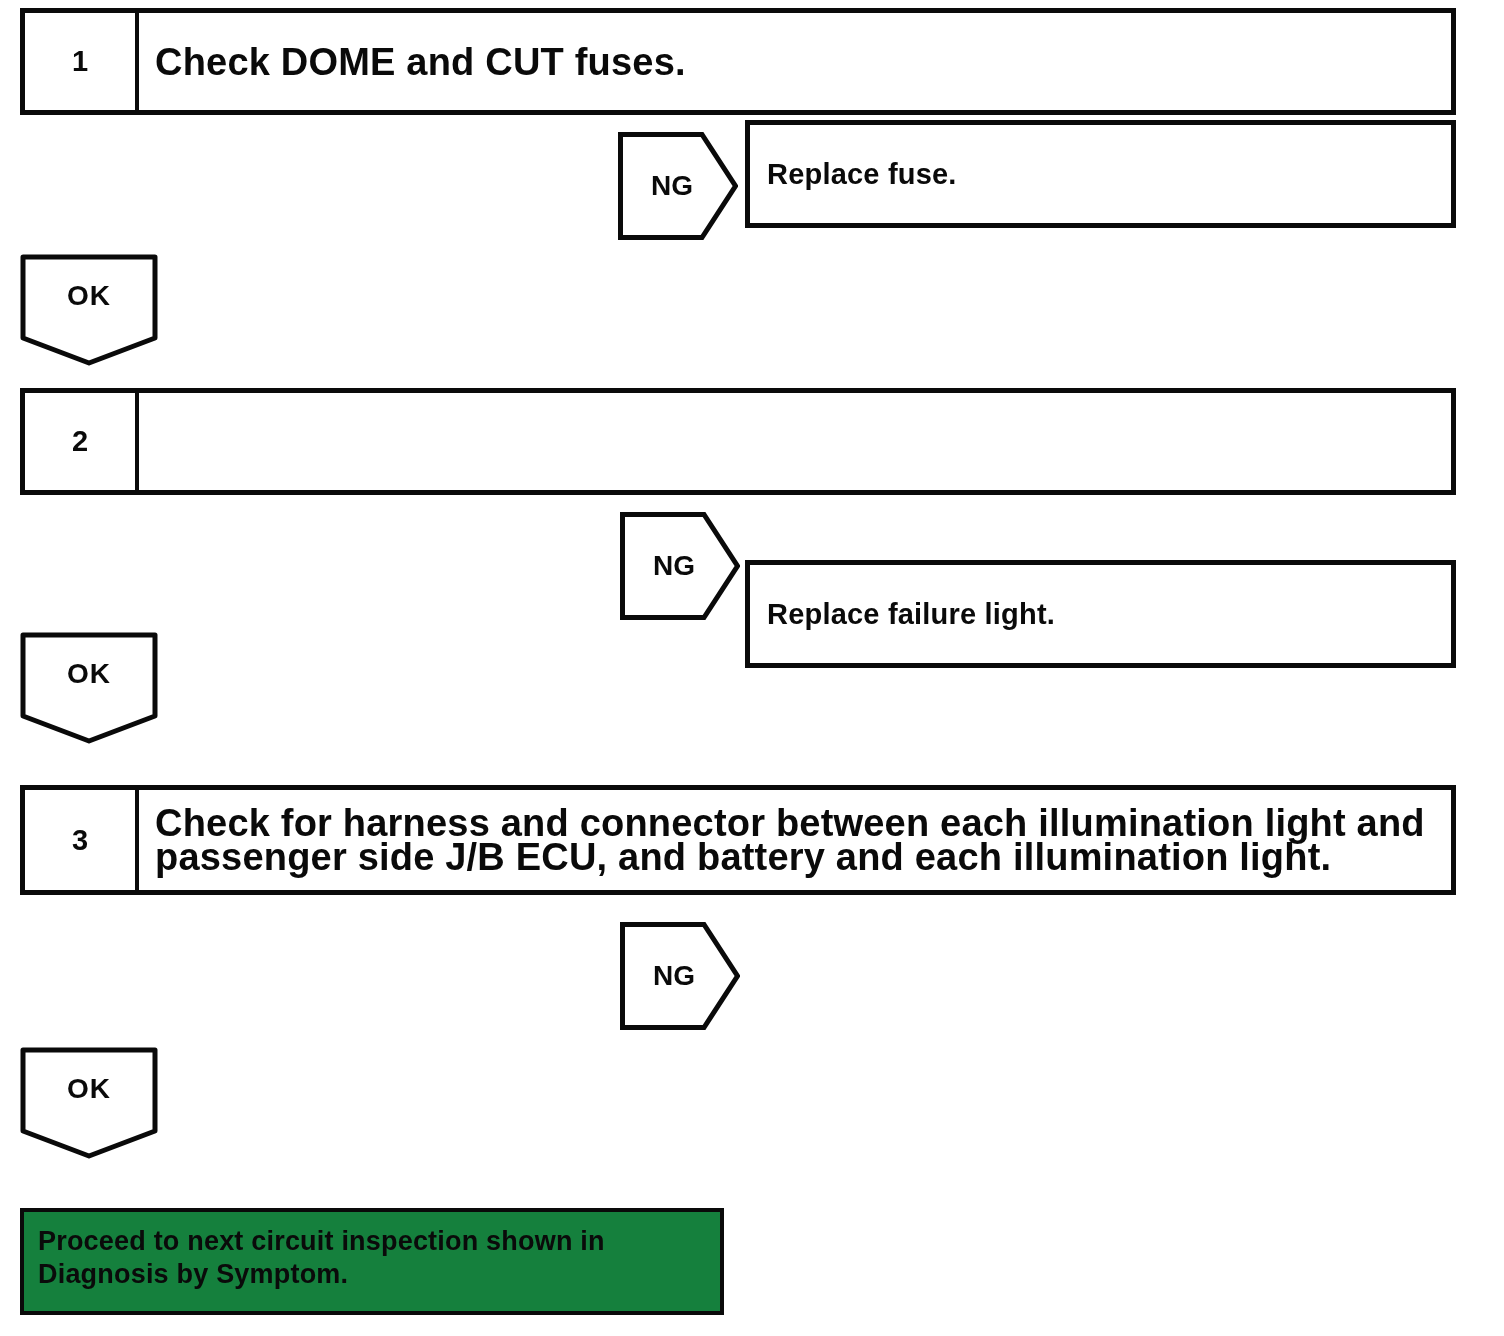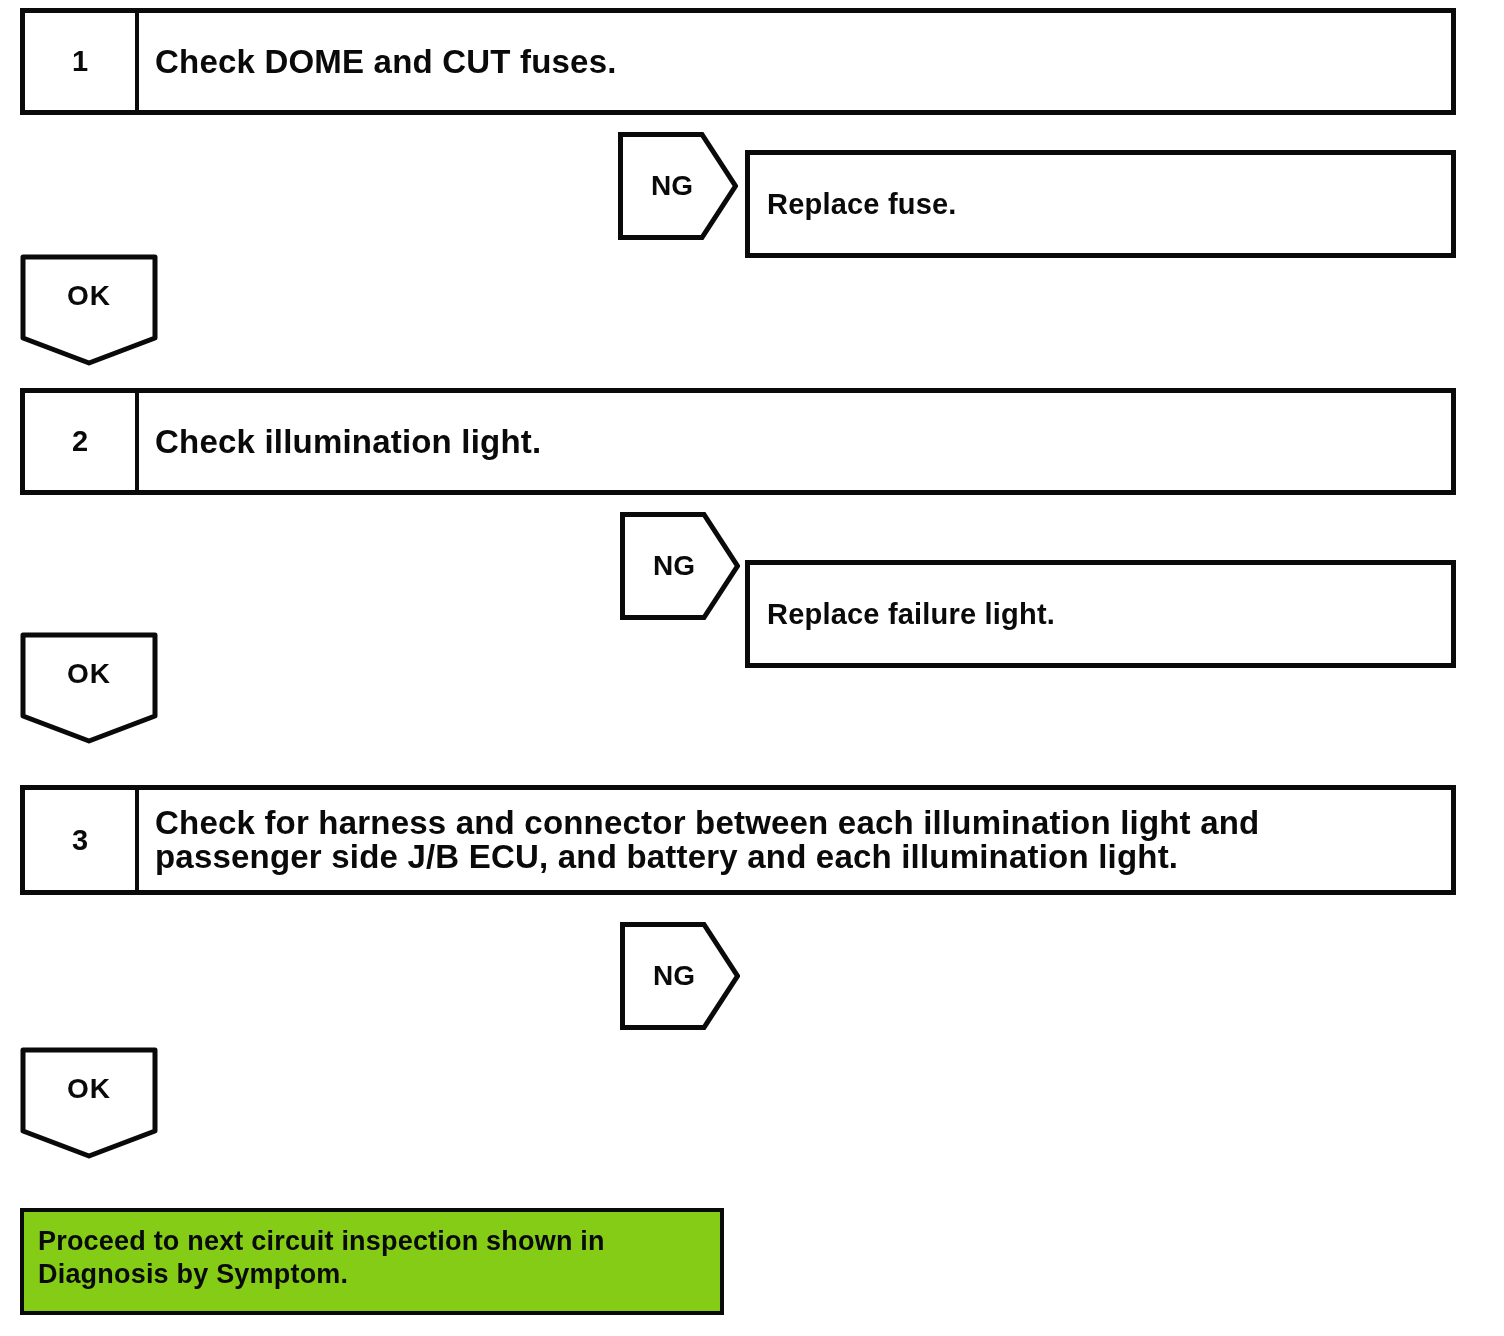--- a/index.html
+++ b/index.html
@@ -34,21 +34,21 @@
     display: flex;
     align-items: center;
     justify-content: center;
     font-size: 29px;
   }
   .step-text {
     flex: 1;
     display: flex;
     align-items: center;
     padding: 0 20px 0 16px;
-    font-size: 33px;
+    font-size: 38px;
     line-height: 34px;
     letter-spacing: 0.2px;
   }
 
   
   .ng-arrow {
     width: 120px;
     height: 108px;
   }
   .ng-arrow svg { display: block; }
@@ -98,21 +98,21 @@
     letter-spacing: 1px;
   }
 
   
   .terminal-box {
     left: 20px;
     top: 1208px;
     width: 704px;
     height: 107px;
     border: 4px solid #0a0a0a;
-    background: #84cc16;
+    background: #15803d;
     display: flex;
     align-items: center;
     padding: 0 14px 8px 14px;
     font-size: 27px;
     line-height: 33px;
     letter-spacing: 0.2px;
   }
 </style>
 </head>
 <body>
@@ -124,34 +124,33 @@
     <div class="step-text">Check DOME and CUT fuses.</div>
   </div>
 
   <div class="abs ng-arrow" style="left:618px; top:132px;">
     <svg width="120" height="108" viewBox="0 0 120 108">
       <polygon points="2.5,2.5 84,2.5 117.5,54 84,105.5 2.5,105.5" fill="#ffffff" stroke="#0a0a0a" stroke-width="5" stroke-linejoin="miter"></polygon>
     </svg>
     <span class="ng-label">NG</span>
   </div>
 
-  <div class="abs action-box" style="top:150px;">
+  <div class="abs action-box" style="top:120px;">
     <span>Replace fuse.</span>
   </div>
 
   <div class="abs ok-marker" style="top:254px;">
     <svg width="138" height="112" viewBox="0 0 138 112">
       <polygon points="3,3 135,3 135,84 69,109 3,84" fill="#ffffff" stroke="#0a0a0a" stroke-width="5" stroke-linejoin="round"></polygon>
     </svg>
     <span class="ok-label">OK</span>
   </div>
 
   <div class="abs step-box" style="top:388px; height:107px;">
     <div class="step-num">2</div>
-    <div class="step-text">Check illumination light.</div>
   </div>
 
   <div class="abs ng-arrow" style="left:620px; top:512px;">
     <svg width="120" height="108" viewBox="0 0 120 108">
       <polygon points="2.5,2.5 84,2.5 117.5,54 84,105.5 2.5,105.5" fill="#ffffff" stroke="#0a0a0a" stroke-width="5" stroke-linejoin="miter"></polygon>
     </svg>
     <span class="ng-label">NG</span>
   </div>
 
   <div class="abs action-box" style="top:512px;margin-top:48px;">

